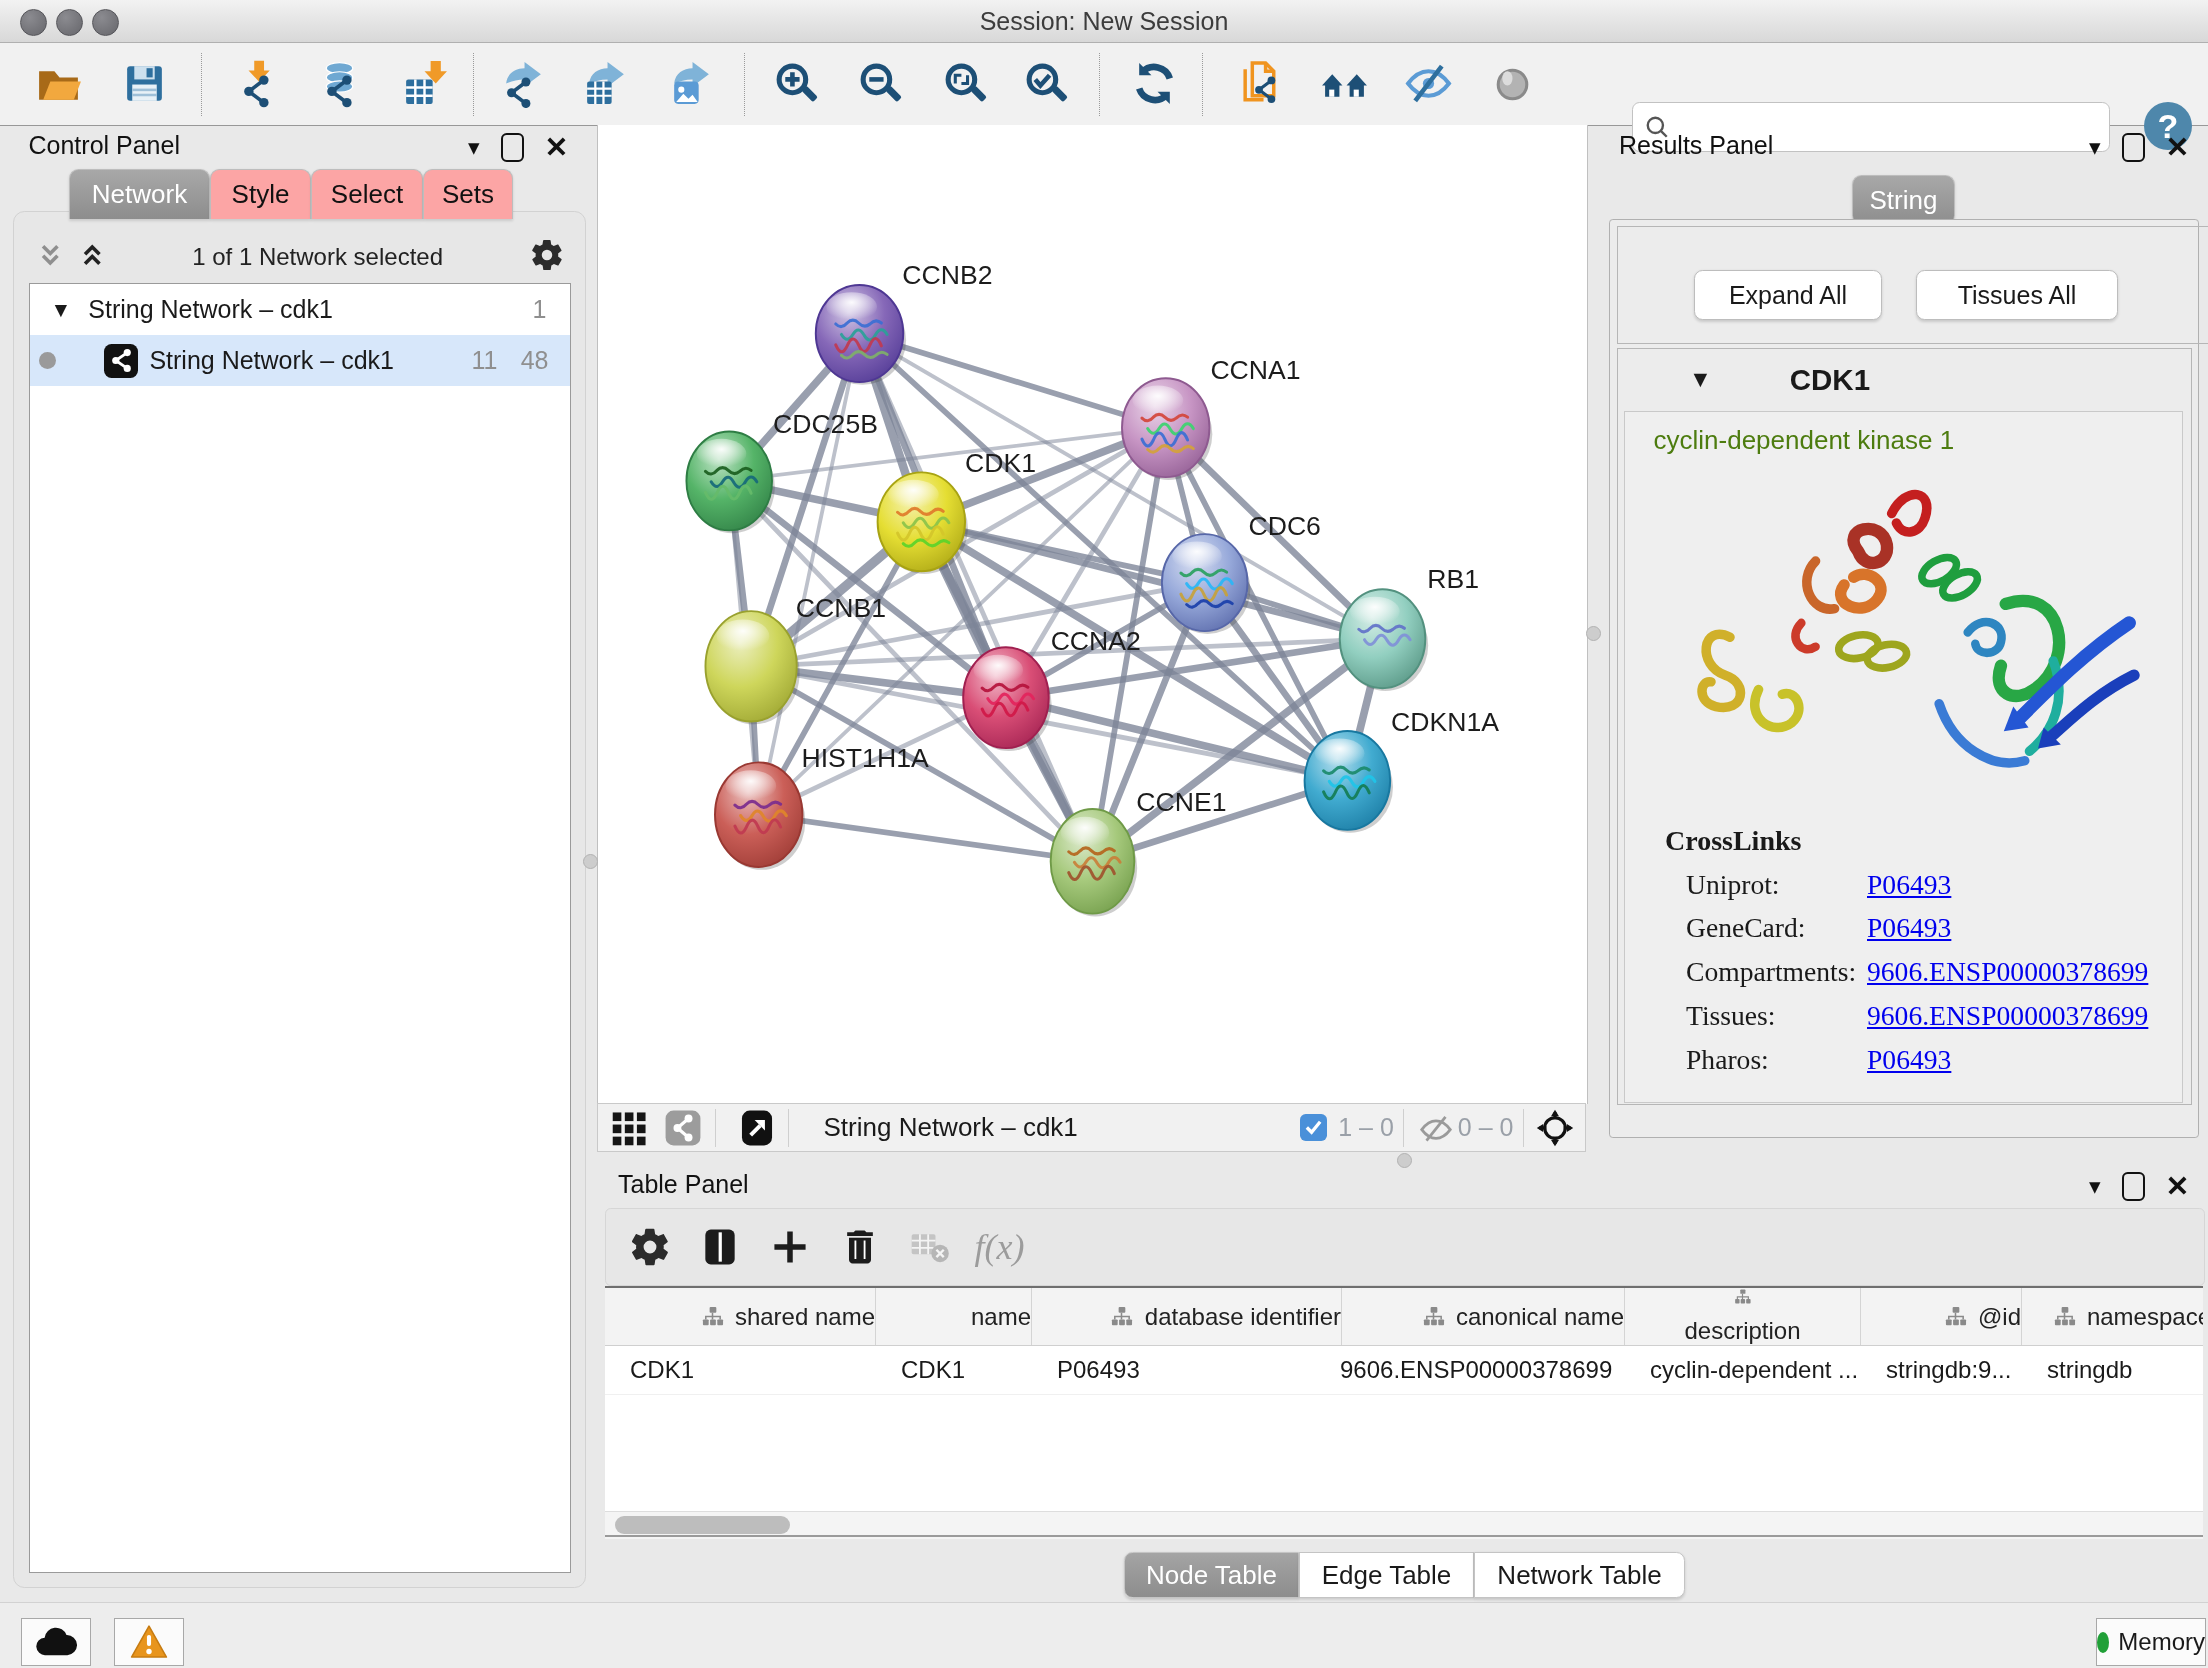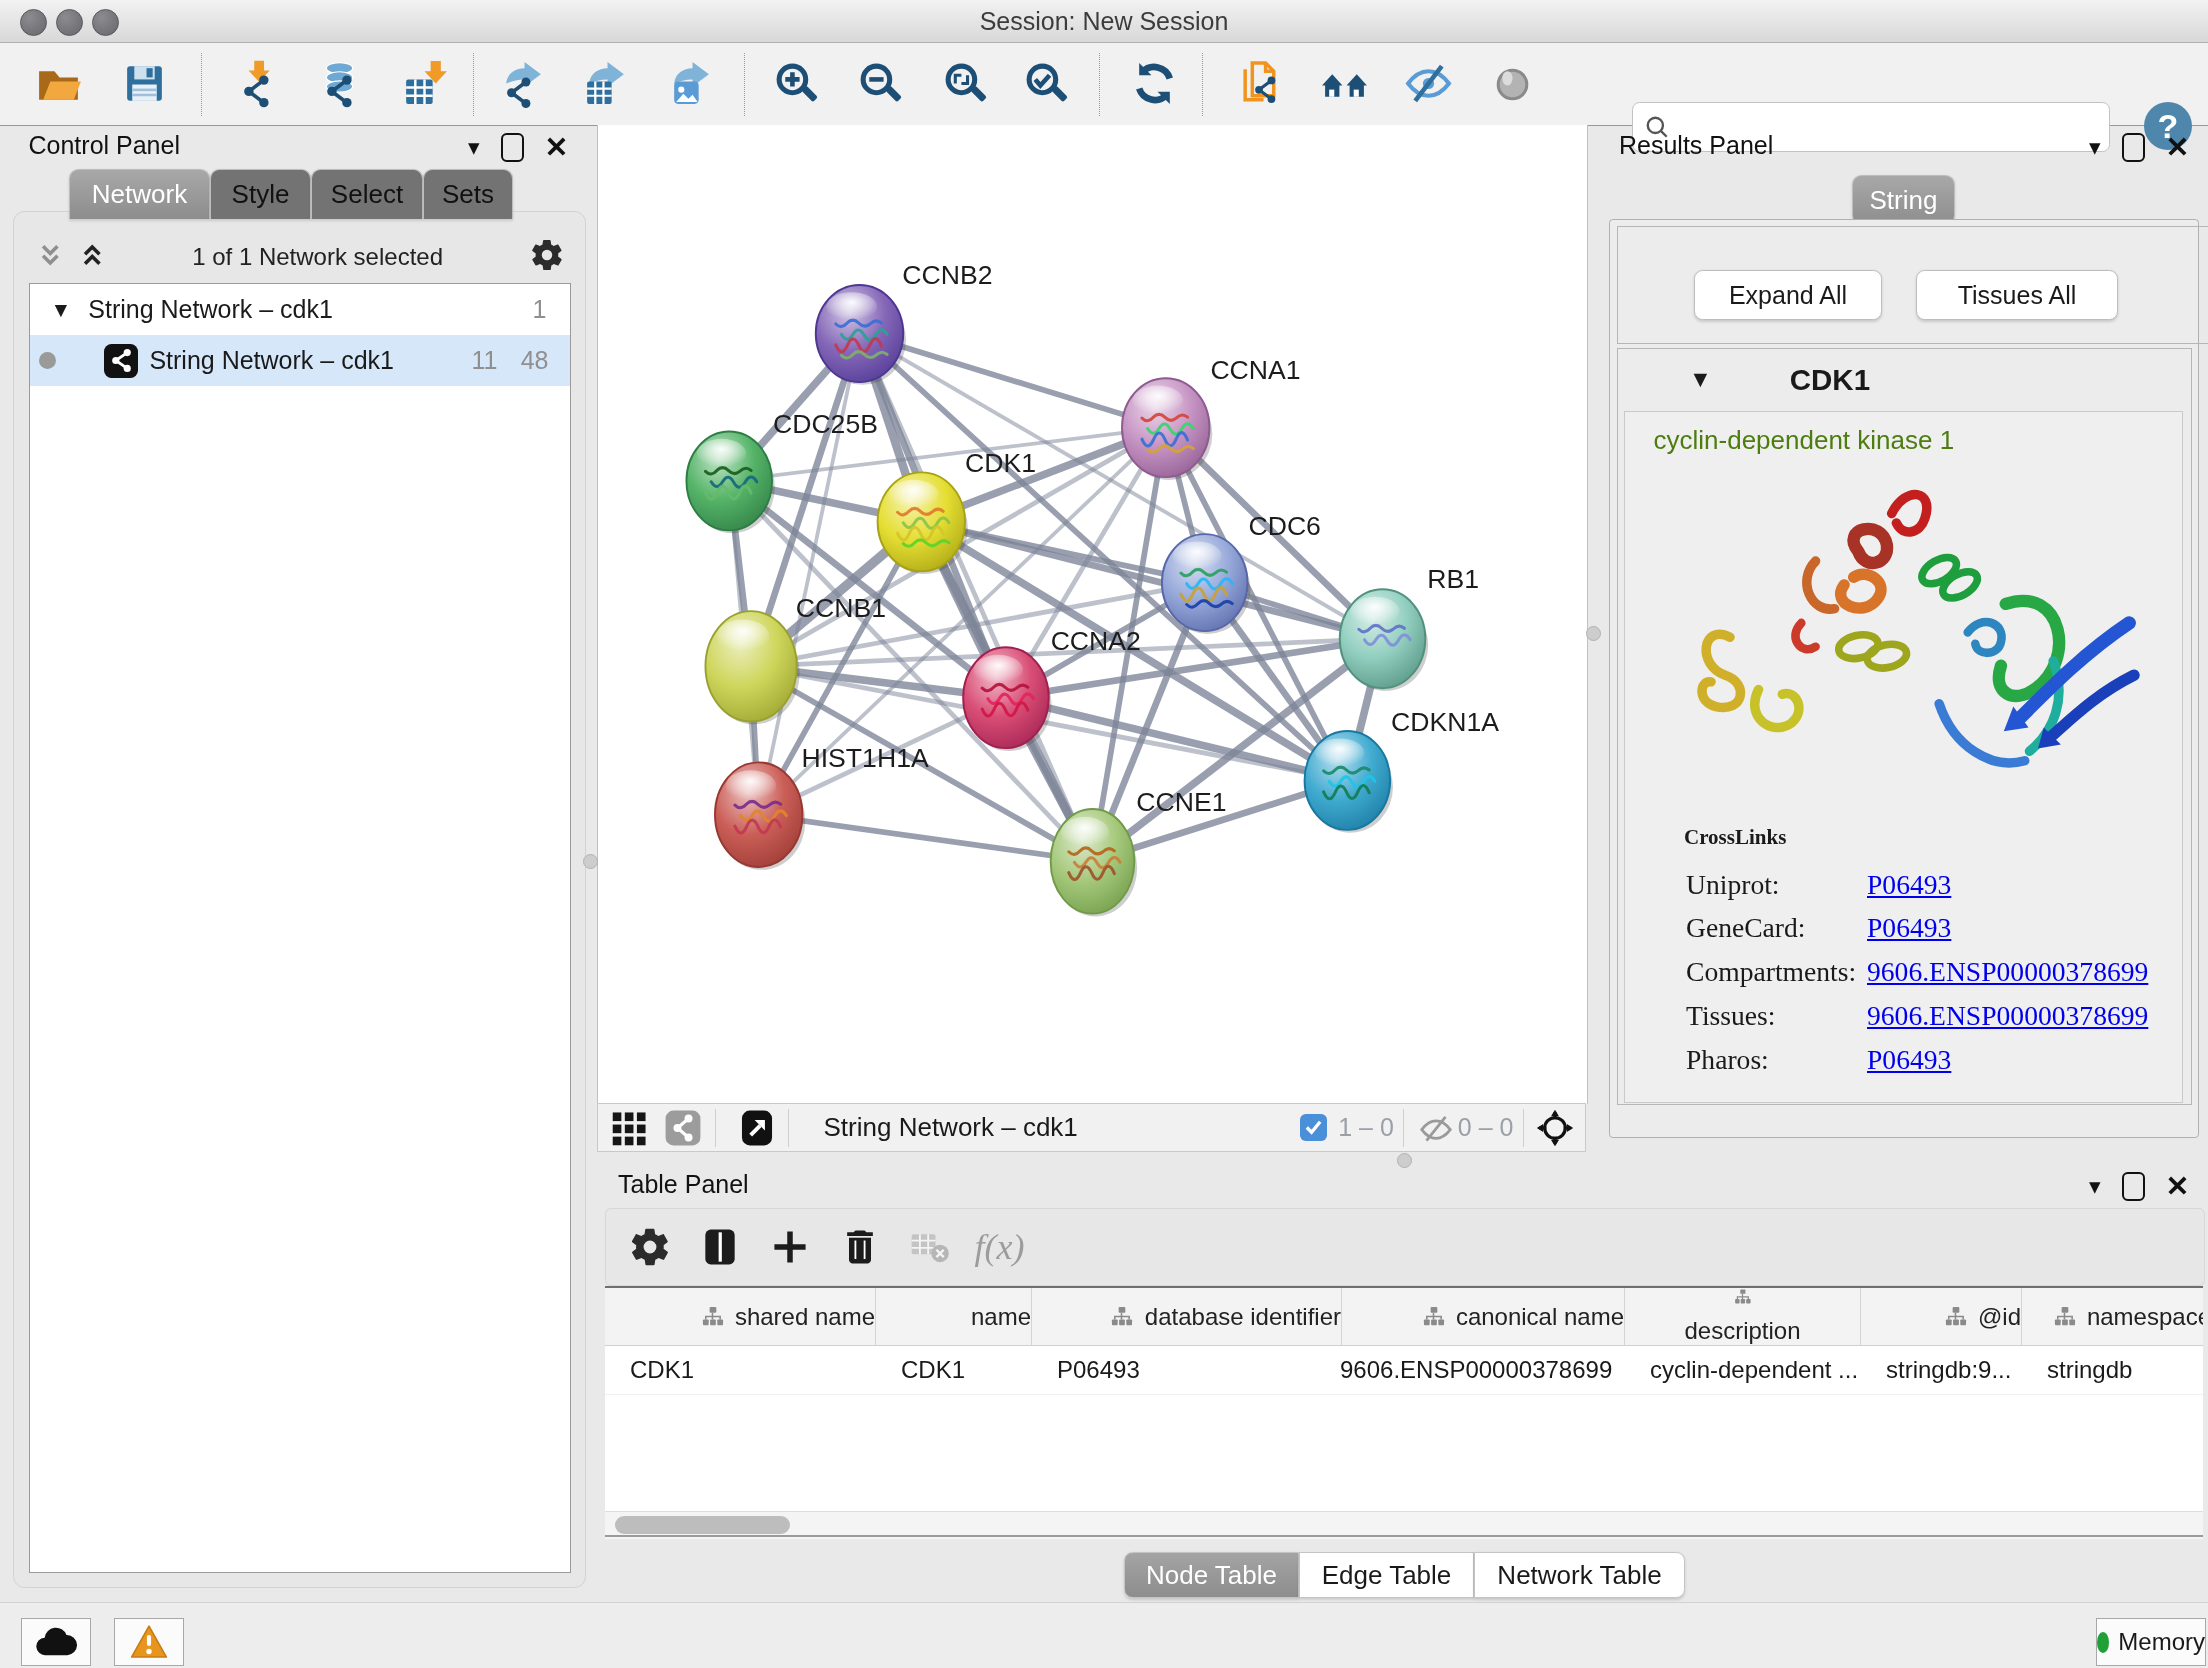--- a/index.html
+++ b/index.html
@@ -27,21 +27,21 @@
     font-family:"Liberation Sans",sans-serif;background:transparent;}
   #help-btn{left:2144px;top:59px;width:48px;height:48px;border-radius:50%;
     background:#4e87ab;color:#fff;font-size:34px;font-weight:bold;
     text-align:center;line-height:48px;}
   
   .panel-title{font-size:25px;color:#111;margin-top:12px;}
   .win-ctl{display:flex;gap:21px;align-items:center;position:absolute;}
   .wc-collapse{font-size:23px;color:#111;}
   .wc-float{width:19px;height:25px;border:2.9px solid #111;border-radius:5.7px;}
   .wc-close{font-size:28.5px;font-weight:bold;color:#111;line-height:25px;}
-  .tab{height:49px;line-height:49px;text-align:center;font-size:26px;background:#737373;
+  .tab{height:49px;line-height:49px;text-align:center;font-size:26px;background:#fca5a5;
     border:1px solid #bdbdbd;border-bottom:none;border-radius:9.5px 9.5px 0 0;
     color:#111;box-shadow:0 1.9px 2.9px rgba(0,0,0,.12);}
   .tab.sel{background:linear-gradient(#a8a8a8,#8d8d8d);color:#fff;}
   
   #cp-head{left:28.5px;top:131px;}
   #cp-tabs{left:69px;top:169px;display:flex;}
   #cp-body{left:13.3px;top:211px;width:571px;height:1375px;background:#e7e7e7;
     border:1px solid #d2d2d2;border-radius:11.4px;}
   #cp-selrow{left:28.5px;top:232px;width:542px;height:49px;display:flex;align-items:center;}
   #cp-status{font-size:24px;color:#222;}
@@ -71,21 +71,21 @@
   #rp-btnbox{left:1617px;top:226px;width:573px;height:116px;border:1px solid #b6b6b6;padding-left:28px;}
   .rp-btn{position:absolute;top:43px;height:48px;background:#fff;border:1px solid #bdbdbd;
     border-radius:8.6px;font-size:25px;text-align:center;line-height:48px;
     box-shadow:0 1.9px 2.9px rgba(0,0,0,.15);}
   #rp-content{left:1617px;top:348px;width:573px;height:755px;border:1px solid #b6b6b6;}
   #rp-generow{left:1617px;top:348px;width:573px;height:63px;display:flex;align-items:center;}
   #rp-inner{left:1624px;top:411px;width:557px;height:690px;background:#efefef;
     border:1px solid #c9c9c9;overflow:hidden;}
   #rp-desc{left:28.5px;top:13.3px;font-size:26px;color:#4d7c0f;}
   .serif{font-family:"Liberation Serif",serif;}
-  #xl-title{left:59px;top:413px;font-size:21px;font-weight:bold;}
+  #xl-title{left:40px;top:413px;font-size:28px;font-weight:bold;}
   .xl-row{position:absolute;left:61px;width:476px;height:44px;font-size:27.6px;}
   .xl-label{position:absolute;left:0;}
   .xl-value{position:absolute;left:181px;color:#0000ee;text-decoration:underline;}
   
   #tp-head{left:618px;top:1170px;}
   #tp-toolbar{left:605px;top:1208px;width:1598px;height:76px;background:#e7e7e7;
     border:1px solid #d6d6d6;border-radius:5.7px;display:flex;align-items:center;}
   .tp-ico{width:53px;height:53px;margin-left:17px;display:flex;align-items:center;justify-content:center;}
   .tp-ico svg{width:44px;height:44px;}
   .fx{font-family:"Liberation Serif",serif;font-style:italic;font-size:36px;color:#9c9c9c;}

